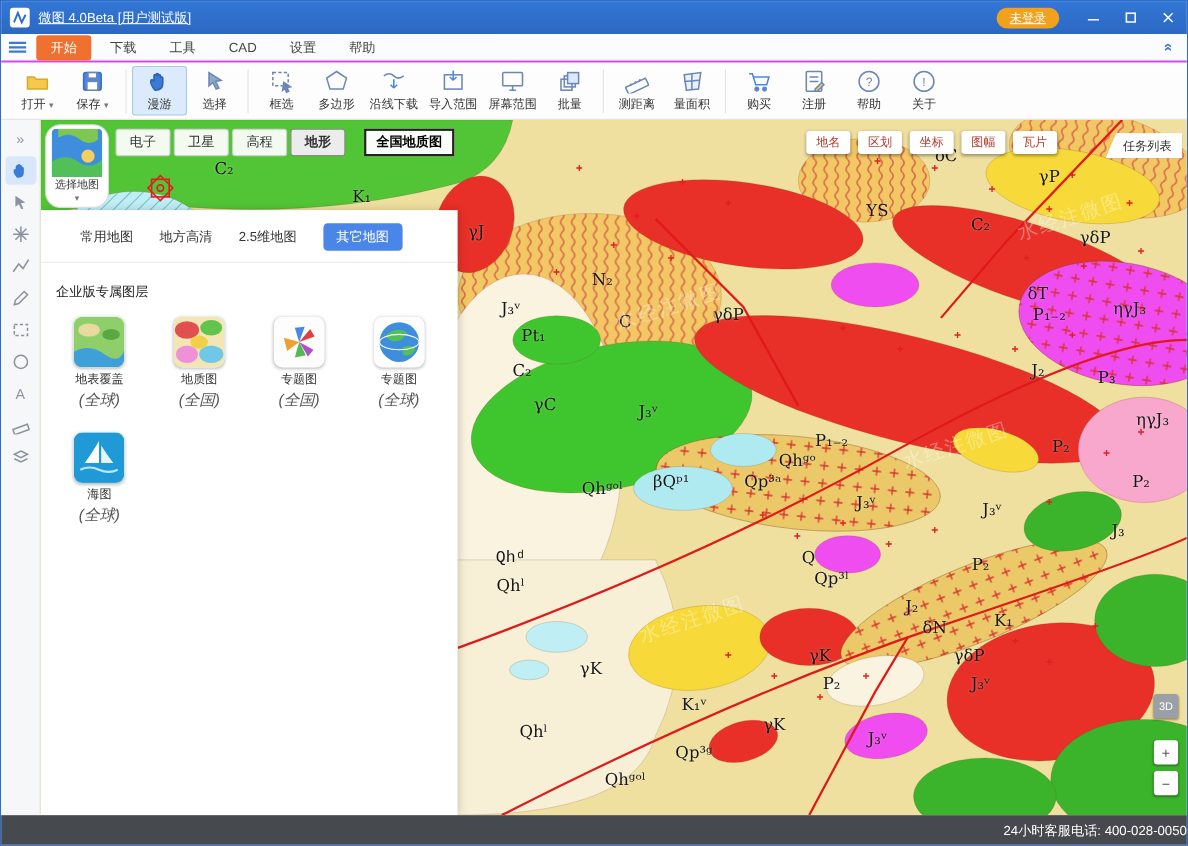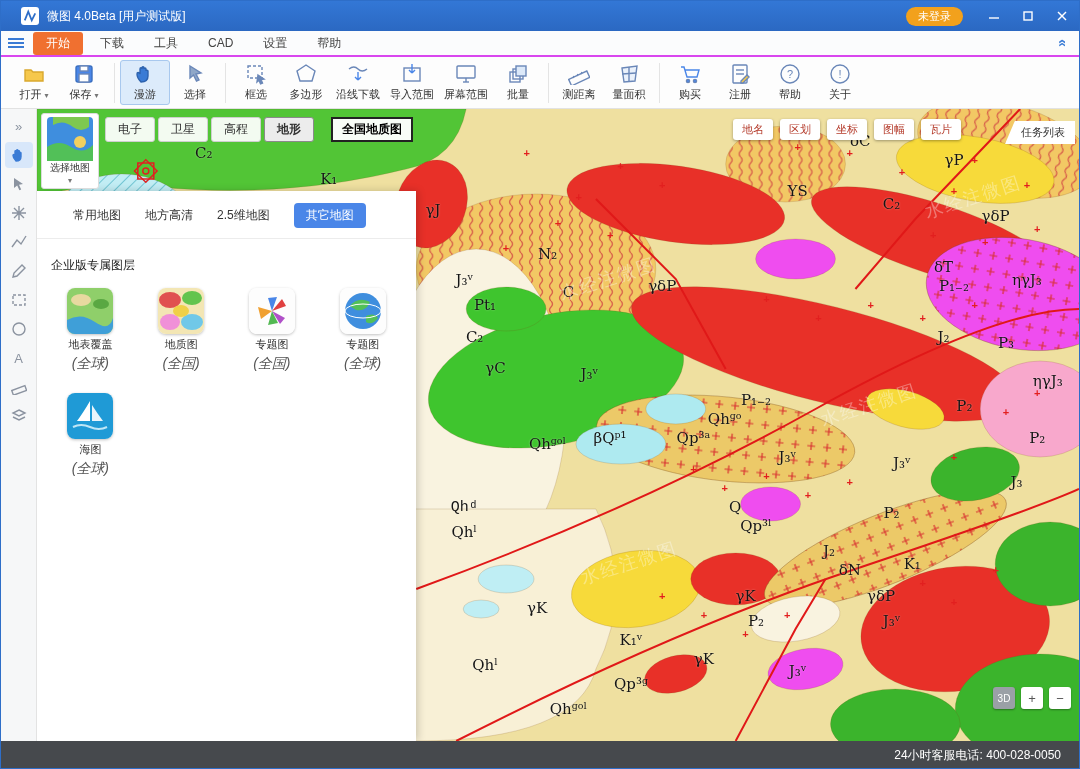--- a/index.html
+++ b/index.html
@@ -2,21 +2,21 @@
 <html><head>
 <meta charset="utf-8">
 <style>
   * { margin:0; padding:0; box-sizing:border-box; }
   body { font-family:"Liberation Sans","DejaVu Sans",sans-serif; background:#888; }
   .window { width:1080px; height:769px; position:relative; background:#fff;
             border:1px solid #2e6ec8; overflow:hidden; }
 
   
   .titlebar { height:30px; background:linear-gradient(#3377d6,#2b68c2); display:flex;
-              align-items:center; padding-left:20px; color:#fff; font-size:12px; }
+              align-items:center; padding-left:8px; color:#fff; font-size:12px;text-decoration:underline; }
   .applogo { width:18px; height:18px; background:#fff; border-radius:3px; display:grid;
              place-items:center; margin-right:8px; }
   .titlebar .sp { flex:1; }
   .badge { background:#f2a11c; color:#fff; border-radius:10px; padding:2px 12px;
            font-size:11px; margin-right:14px; }
   .winbtn { width:34px; height:30px; display:grid; place-items:center; cursor:default; }
   .winbtn svg { stroke:#fff; stroke-width:1.4; fill:none; }
 
   
   .menubar { height:26px; background:#fbfcfd; border-bottom:2px solid #d946ef;
@@ -55,21 +55,21 @@
   .mlabel { position:absolute; font-family:"DejaVu Serif","Liberation Serif",serif;
             font-size:15px; color:#151515; transform:translate(-50%,-50%); z-index:2;
             text-shadow:0 0 2px rgba(255,255,255,.45); white-space:nowrap; }
   .cross { position:absolute; color:#e21f1f; font-size:11px; font-weight:bold;
            transform:translate(-50%,-50%); z-index:2; }
   .fwm { position:absolute; color:rgba(255,255,255,.35); font-size:18px; z-index:2;
          transform:rotate(-18deg); letter-spacing:2px; pointer-events:none; }
 
   
   .selector { position:absolute; left:4px; top:4px; width:58px; height:76px; background:#fff;
-              border:1px solid #dcdcdc; border-radius:3px; display:flex; flex-direction:column;
+              border:1px solid #dcdcdc; border-radius:14px; display:flex; flex-direction:column;
               align-items:center; padding-top:3px; z-index:5; font-size:10px; color:#333; }
   .selector .caret { margin-top:1px; }
 
   .base-tabs { position:absolute; left:68px; top:8px; display:flex; gap:3px; z-index:5; }
   .btab { background:rgba(255,255,255,.93); padding:3px 12px; font-size:12px; color:#333;
           border:1px solid #cfcfcf; border-radius:3px; }
   .btab.sel { background:#ececec; border-color:#8a8a8a; font-weight:bold; }
   .layerbox { position:absolute; left:294px; top:8px; background:rgba(255,255,255,.96);
               border:2px solid #222; padding:2px 9px; font-size:12px; font-weight:bold; z-index:5; }
 
@@ -87,35 +87,35 @@
            box-shadow:0 1px 3px rgba(0,0,0,.25); }
   .scope { font-size:14px; color:#555;font-style:italic; }
 
   
   .toggles { position:absolute; top:10px; right:118px; display:flex; gap:7px; z-index:5; }
   .tg { background:#fff; border-radius:3px; padding:3px 9px; font-size:11px; color:#b43a2a;
         box-shadow:0 1px 3px rgba(0,0,0,.35); }
   .task { position:absolute; top:12px; right:4px; background:#fff; padding:4px 10px 4px 16px;
           font-size:11px; color:#333; clip-path:polygon(14% 0,100% 0,100% 100%,0 100%);
           box-shadow:0 1px 3px rgba(0,0,0,.35); z-index:5; }
-  .rc { position:absolute; right:8px; bottom:18px; display:flex; 
+  .rc { position:absolute; right:8px; bottom:18px; display:flex; flex-direction:column;
         gap:6px; z-index:5; }
   .rcb { width:22px; height:22px; display:grid; place-items:center; font-size:13px;
          border-radius:3px; background:#fff; color:#555; box-shadow:0 1px 2px rgba(0,0,0,.35); }
   .rcb.d3 { background:#9aa0a6; color:#fff; font-size:10px; margin-bottom:14px; }
 
   .mstatus { position:absolute; left:379px; right:0; bottom:0; height:22px; z-index:3;
              background:rgba(255,255,255,.55); display:flex; align-items:center; gap:18px;
              padding-left:70px; font-size:11px; color:#222; white-space:nowrap; }
   .wm { position:absolute; right:14px; bottom:0px; font-size:29px; font-weight:bold; color:#fff;
         z-index:6; text-shadow:0 1px 4px rgba(0,0,0,.65); letter-spacing:1px; }
 
   
   .footer { height:29px; background:#46494d; display:flex; align-items:center;
-            justify-content:flex-end; padding-right:18px; color:#fff; font-size:12px; }
+            justify-content:flex-end; color:#fff; font-size:12px; }
 </style>
 </head>
 <body>
 
 <div class="window">
 
   <div class="titlebar">
     <span class="applogo">
       <svg width="14" height="14" viewBox="0 0 16 16">
           <path d="M2 13 L6 3 L10 13 L14 5" stroke="#2e6ec8" stroke-width="2" fill="none"></path>

